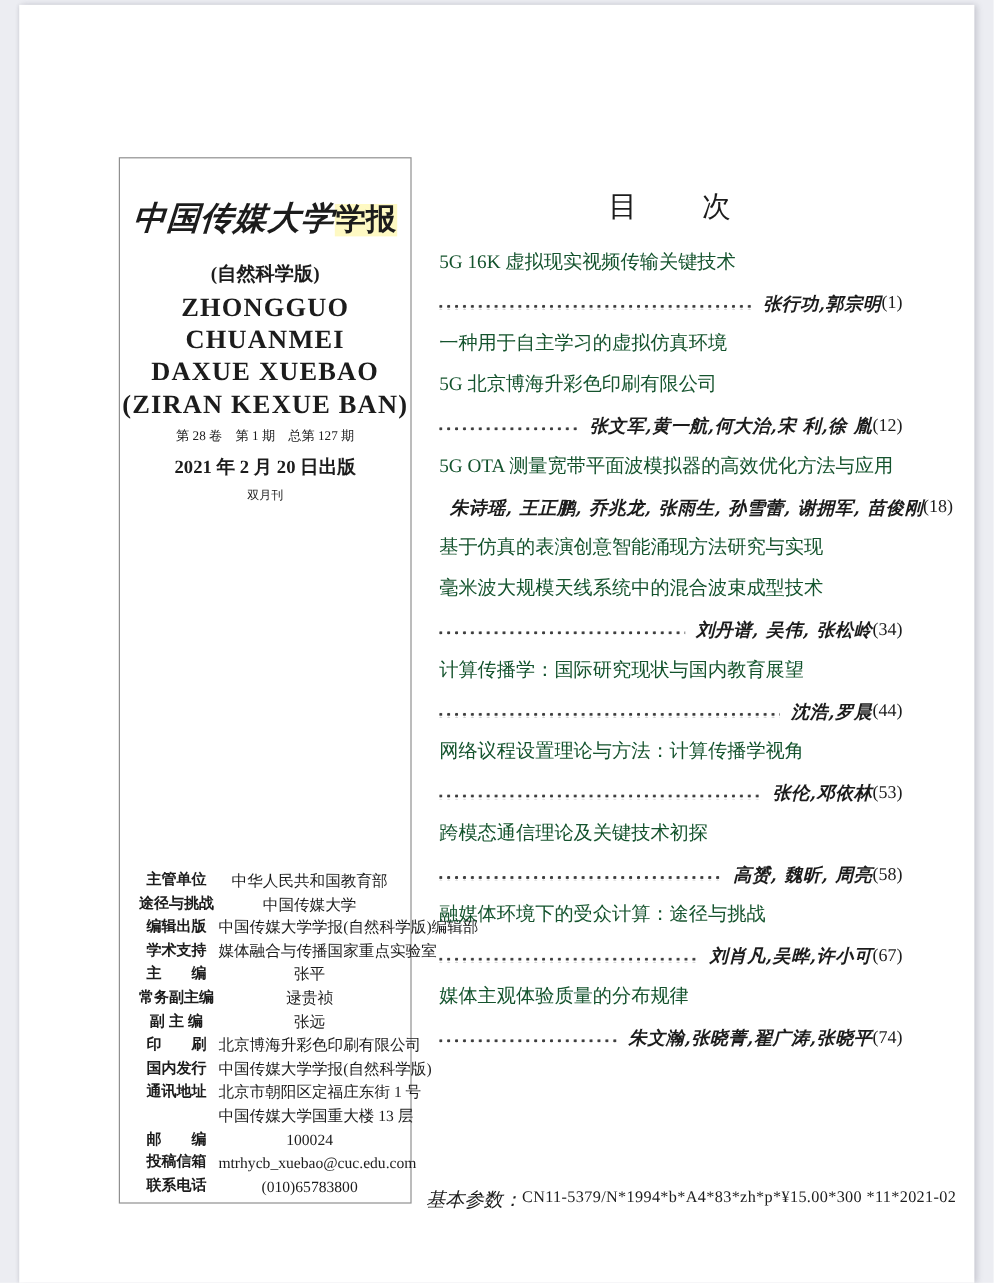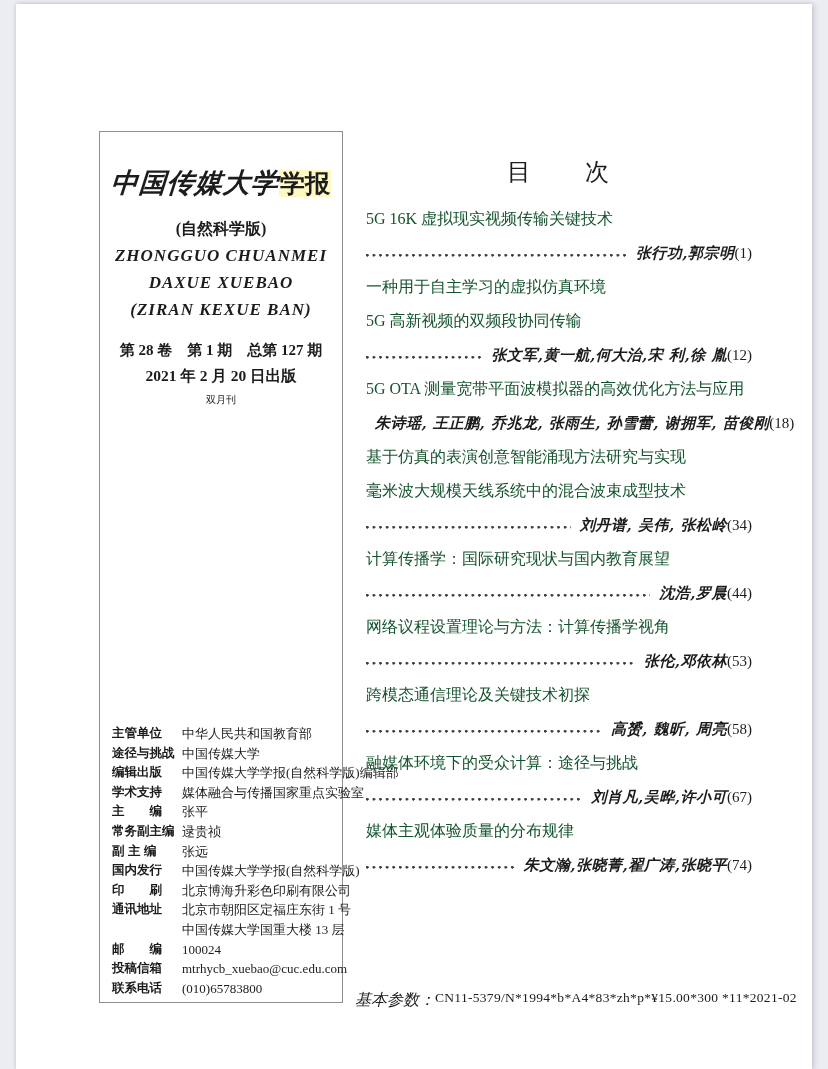--- a/index.html
+++ b/index.html
@@ -36,28 +36,28 @@
     font-size:27px;letter-spacing:1px;
     display:inline-block;transform:skewX(-4deg);
   }
   .brand-suffix{
     font-family:"Liberation Serif", serif;
     font-weight:bold;font-size:25px;
     background:#fef9c3;
     padding:0 1px;
   }
   .mast-edition{font-weight:bold;font-size:16px;margin-top:8px;line-height:26px;}
-  .mast-pinyin{font-weight:bold;font-size:17px;letter-spacing:1px;line-height:27px;font-style:italic;}
-  .mast-issue{font-weight:bold;font-size:15px;line-height:26px;margin-top:14px;}
+  .mast-pinyin{font-weight:bold;font-size:22px;letter-spacing:1px;line-height:27px;}
+  .mast-issue{font-weight:normal;font-size:11px;line-height:26px;margin-top:1px;}
   .mast-date{font-weight:bold;font-size:15.5px;line-height:25px;}
   .mast-freq{font-size:10px;line-height:24px;}
   
   .info-block{
     position:absolute;left:0;top:592px;width:100%;
-    padding:0 8px 0 12px;box-sizing:border-box;
+    padding:0 8px 0 12px;box-sizing:border-box;text-align:center;
   }
   .info-row{display:flex;line-height:19.6px;font-size:13px;}
   .info-label{
     width:70px;flex:0 0 70px;
     font-family:"Liberation Sans", sans-serif;
     font-weight:bold;font-size:12.5px;
     white-space:nowrap;
   }
   .info-value{flex:1;white-space:nowrap;font-size:13px;}
   .info-value2{margin-left:70px;white-space:nowrap;font-size:13px;line-height:19.6px;}
@@ -158,28 +158,28 @@
       </div>
       <div class="info-row">
         <span class="info-label">常务副主编</span>
         <span class="info-value">逯贵祯</span>
       </div>
       <div class="info-row">
         <span class="info-label">副 主 编</span>
         <span class="info-value">张远</span>
       </div>
       <div class="info-row">
+        <span class="info-label">印　　刷</span>
+        <span class="info-value">北京博海升彩色印刷有限公司</span>
+      </div>
+      <div class="info-row">
         <span class="info-label">国内发行</span>
         <span class="info-value">中国传媒大学学报(自然科学版)</span>
       </div>
       <div class="info-row">
-        <span class="info-label">印　　刷</span>
-        <span class="info-value">北京博海升彩色印刷有限公司</span>
-      </div>
-      <div class="info-row">
         <span class="info-label">通讯地址</span>
         <span class="info-value">北京市朝阳区定福庄东街 1 号</span>
       </div>
       <div class="info-value2">中国传媒大学国重大楼 13 层</div>
       <div class="info-row">
         <span class="info-label">邮　　编</span>
         <span class="info-value">100024</span>
       </div>
       <div class="info-row">
         <span class="info-label">投稿信箱</span>
@@ -202,21 +202,21 @@
         <span class="authors">张行功,郭宗明</span>
           <span class="pageno">(1)</span>
       </div>
     </div>
 
     <div class="toc-entry">
       <div class="toc-entry-title">一种用于自主学习的虚拟仿真环境</div>
     </div>
 
     <div class="toc-entry">
-      <div class="toc-entry-title">5G 高新视频的双频段协同传输</div>
+      <div class="toc-entry-title">5G 北京博海升彩色印刷有限公司</div>
       <div class="toc-entry-line">
         <span class="leader"></span>
         <span class="authors">张文军,黄一航,何大治,宋 利,徐 胤</span>
           <span class="pageno">(12)</span>
       </div>
     </div>
 
     <div class="toc-entry">
       <div class="toc-entry-title">5G OTA 测量宽带平面波模拟器的高效优化方法与应用</div>
       <div class="toc-entry-line">

